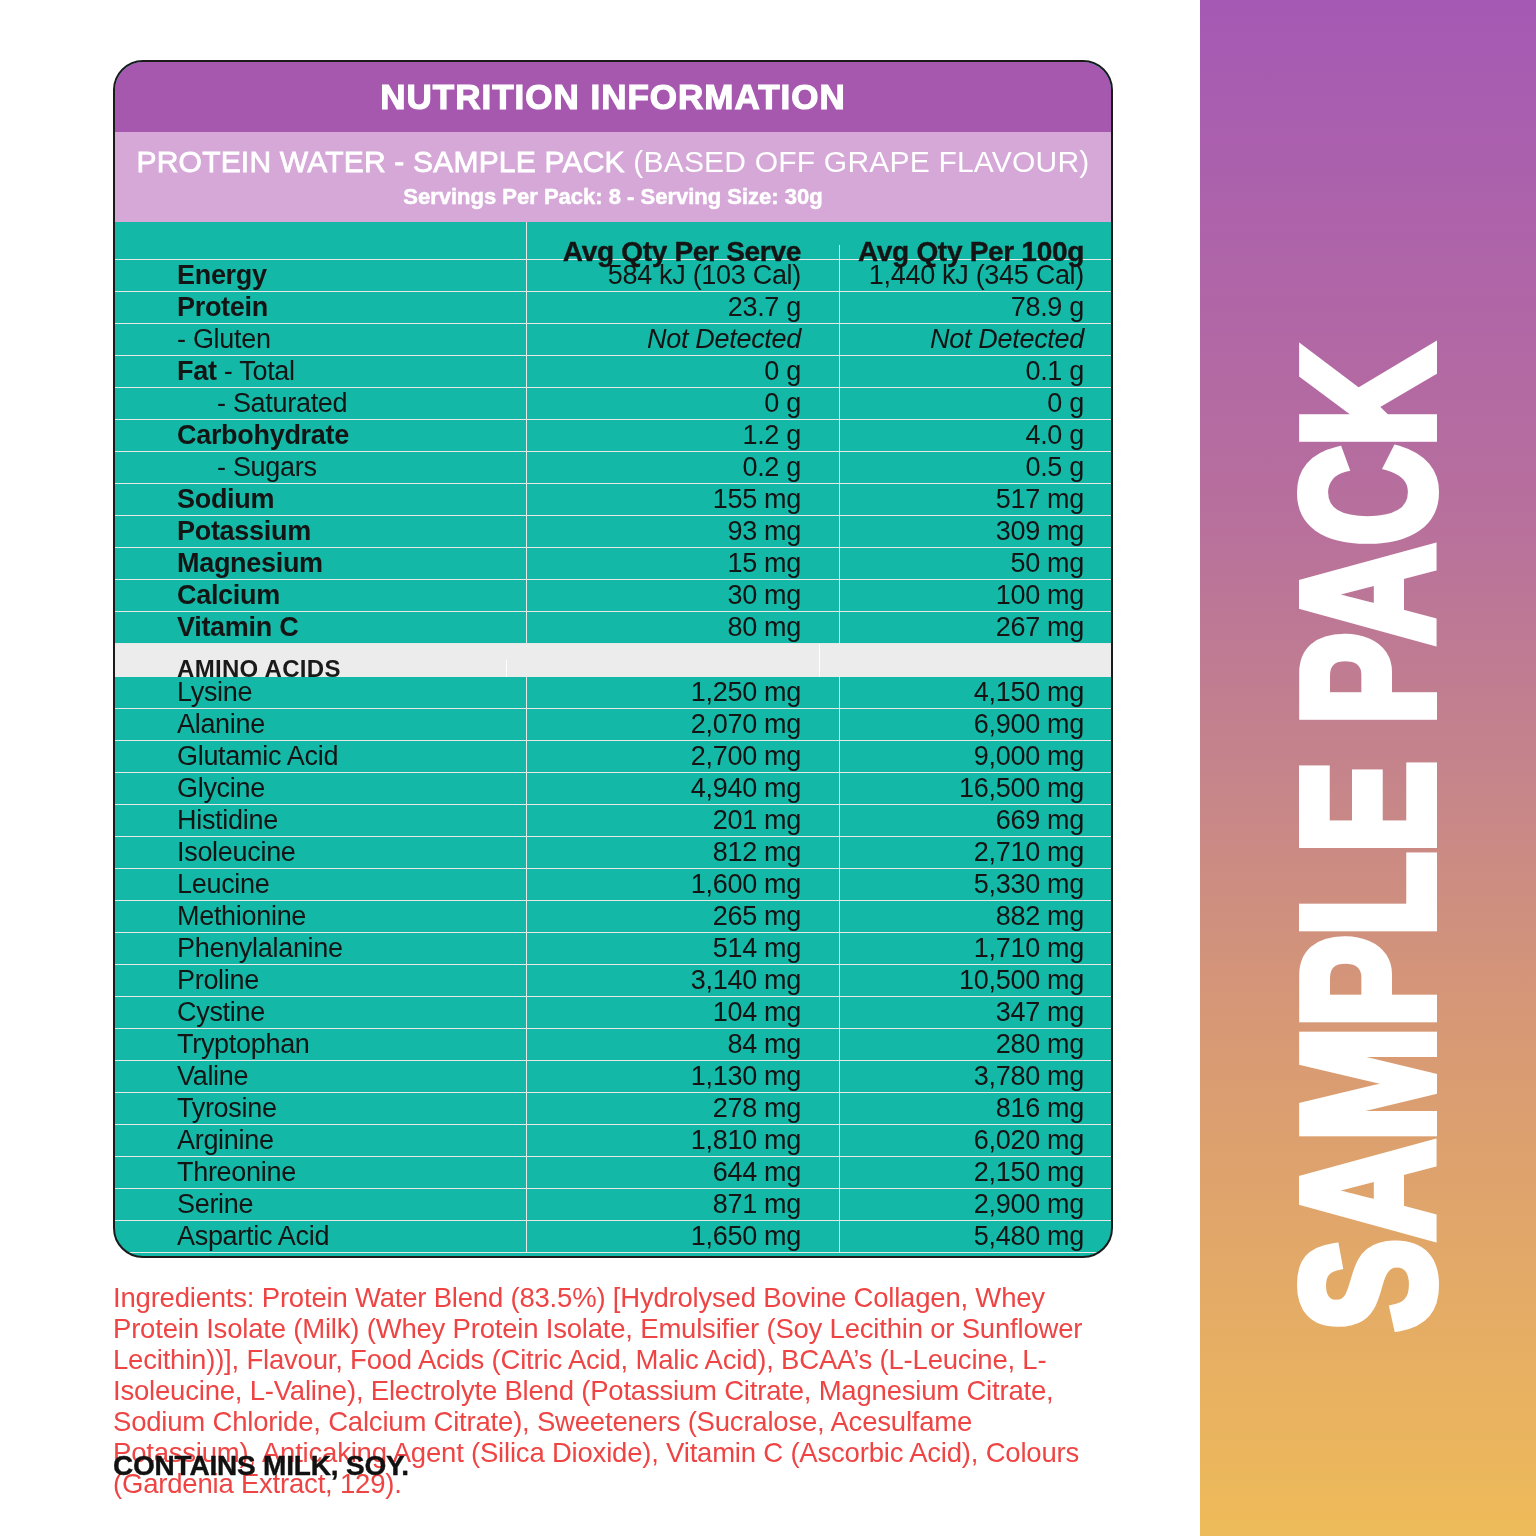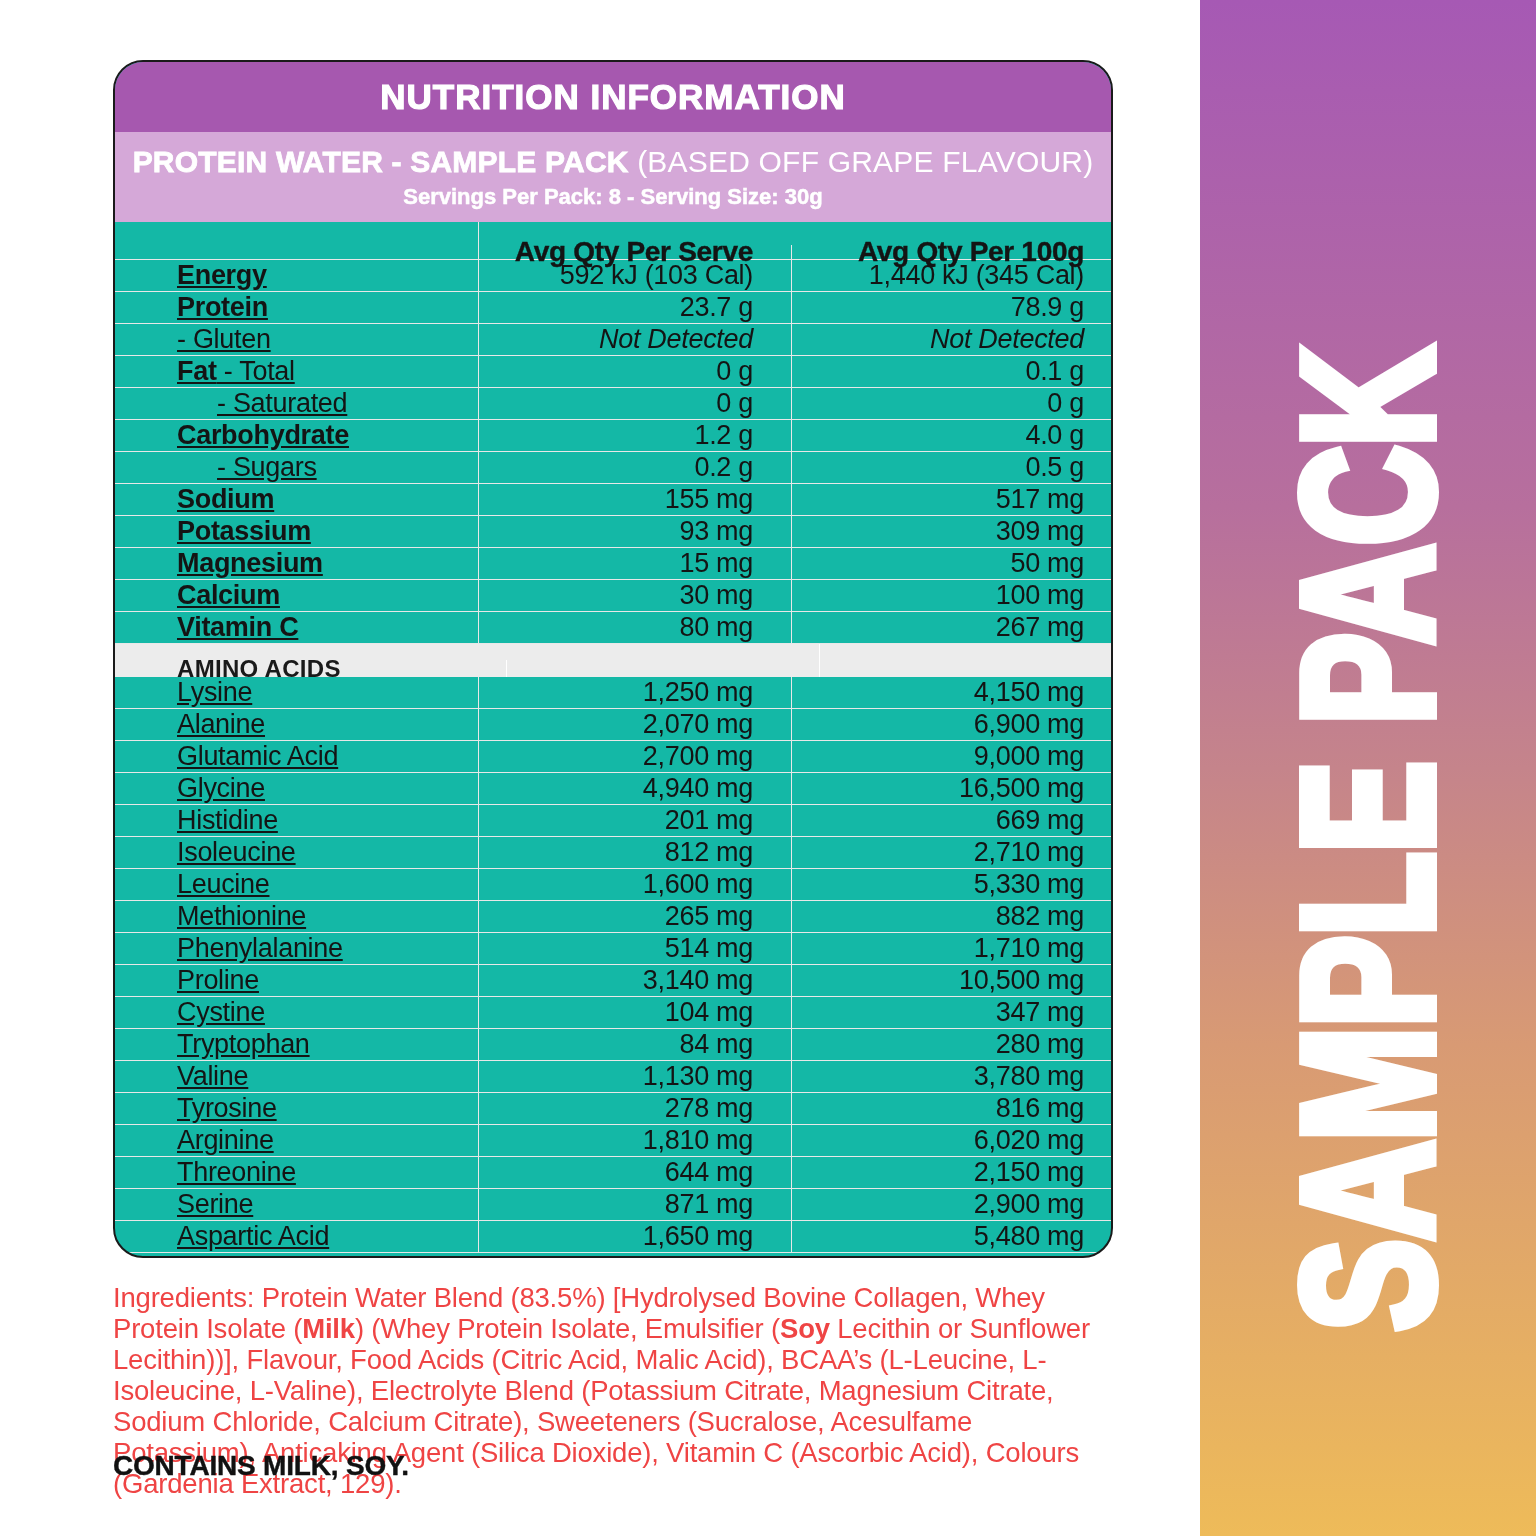--- a/index.html
+++ b/index.html
@@ -6,21 +6,21 @@
     margin: 0;
     padding: 0;
     width: 1536px;
     height: 1536px;
     background: #ffffff;
     font-family: "Liberation Sans", sans-serif;
     overflow: hidden;
     position: relative;
     color: #141414;
   }
-  .bold { font-weight: bold; }
+  .bold { font-weight: normal; }
 
   
   .panel {
     position: absolute;
     left: 113px;
     top: 60px;
     width: 1000px;
     height: 1198px;
     box-sizing: border-box;
     border: 2px solid #1a1a1a;
@@ -63,28 +63,27 @@
     height: 32px;
     box-sizing: border-box;
     border-bottom: 1px solid #e8e8e8;
     font-size: 27px;
     letter-spacing: -0.3px;
     line-height: 1;
   }
   .trow.thead { height: 38px; font-size: 28px; }
   .thead .c2, .thead .c3 { font-weight: bold; margin-top: 23px; -webkit-text-stroke: 0.4px #141414; }
   .c1 {
-    width: 364px;
+    width: 412px;
     box-sizing: border-box;
     padding-left: 62px;
     border-right: 1px solid #e8e8e8;
     align-self: stretch;
     display: flex;
     align-items: center;
-    text-decoration: underline;
   }
   .c1.indent { padding-left: 102px; }
   .c2 {
     width: 313px;
     box-sizing: border-box;
     padding-right: 38px;
     text-align: right;
     border-right: 1px solid #e8e8e8;
     align-self: stretch;
     display: flex;
@@ -192,21 +191,21 @@
       <div class="c2">Avg Qty Per Serve</div>
       <div class="c3">Avg Qty Per 100g</div>
     </div>
 
     <div id="nutrient-rows">
         <div class="trow">
     <div class="c1">
             <span class="lb">Energy</span>
             <span class="lr"></span>
           </div>
-    <div class="c2">592 kJ (103 Cal)</div>
+    <div class="c2">584 kJ (103 Cal)</div>
     <div class="c3">1,440 kJ (345 Cal)</div>
   </div>
         <div class="trow">
     <div class="c1">
             <span class="lb">Protein</span>
             <span class="lr"></span>
           </div>
     <div class="c2">23.7 g</div>
     <div class="c3">78.9 g</div>
   </div>

